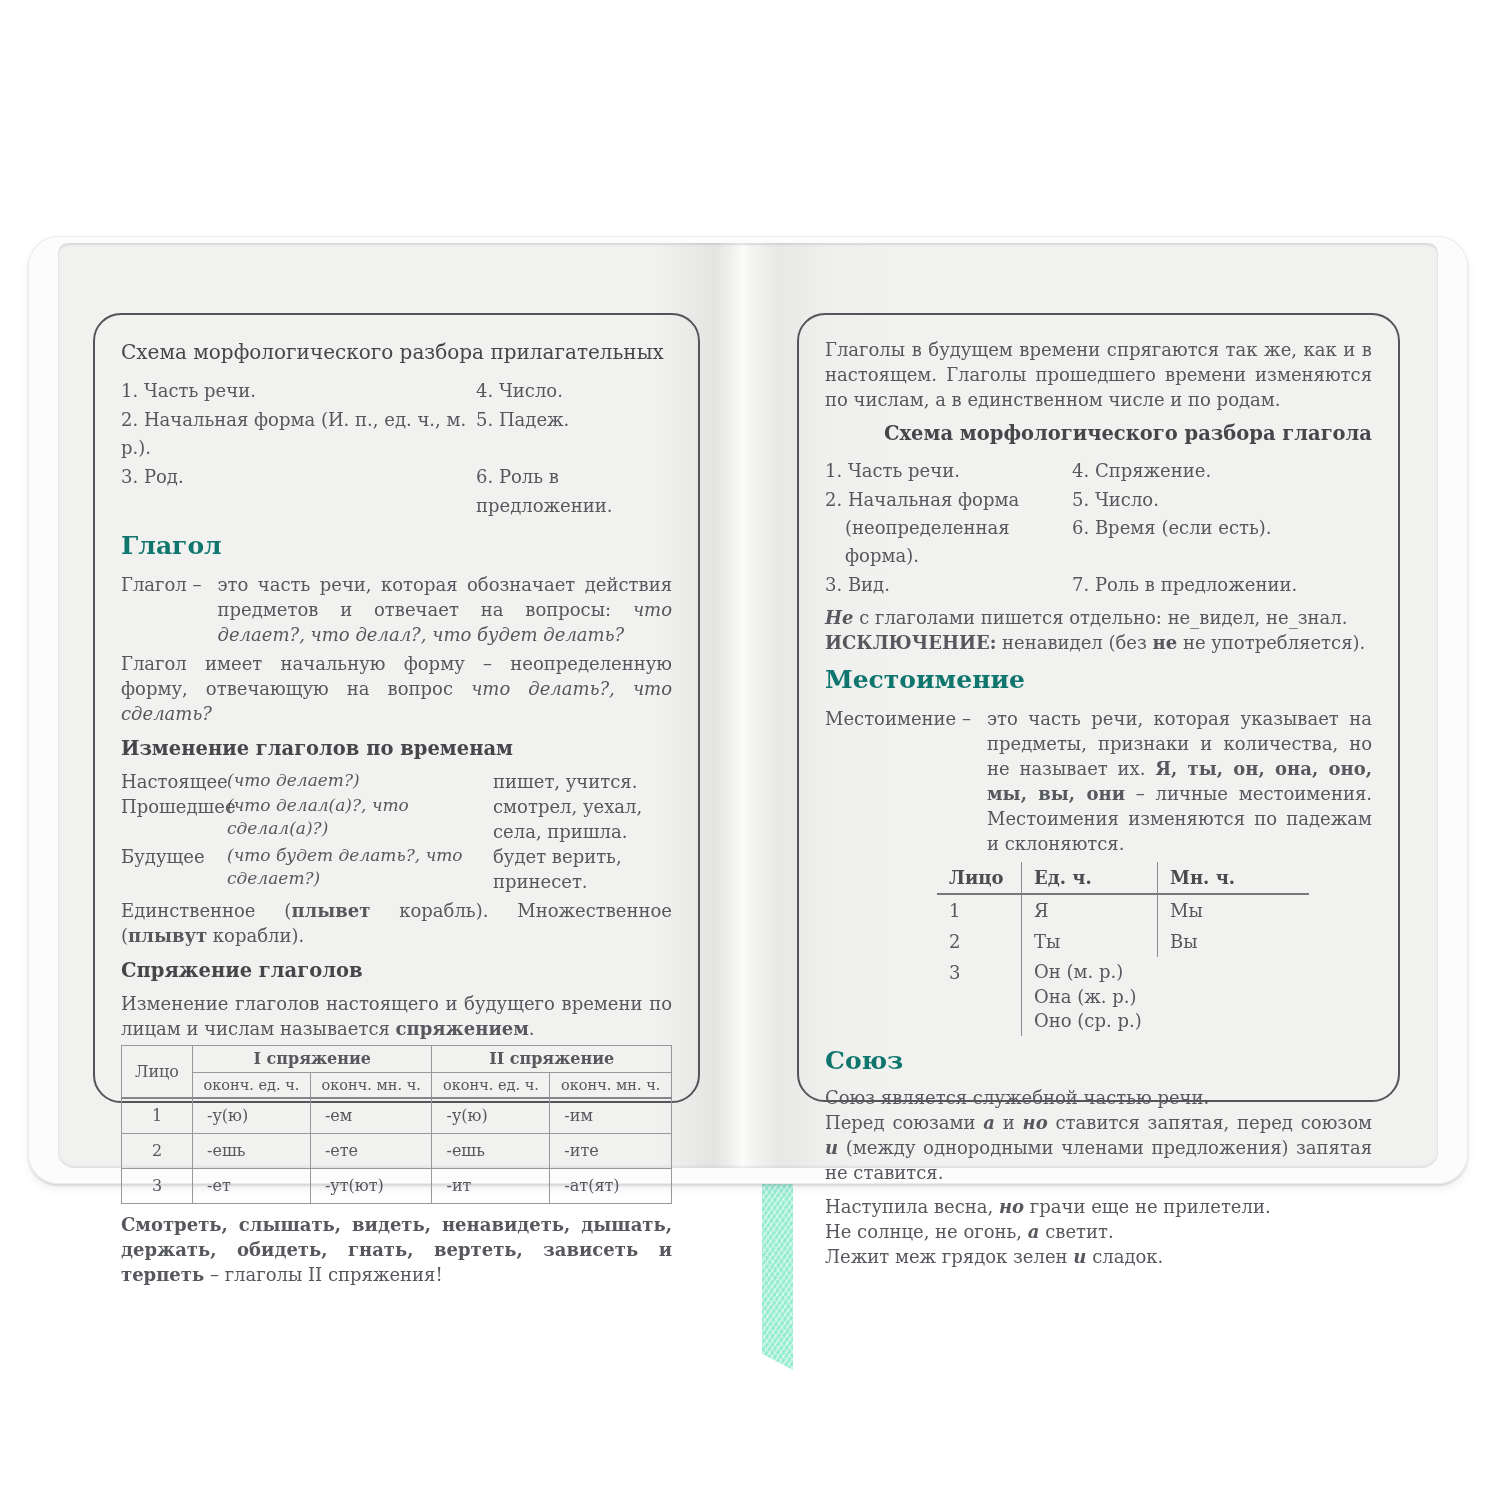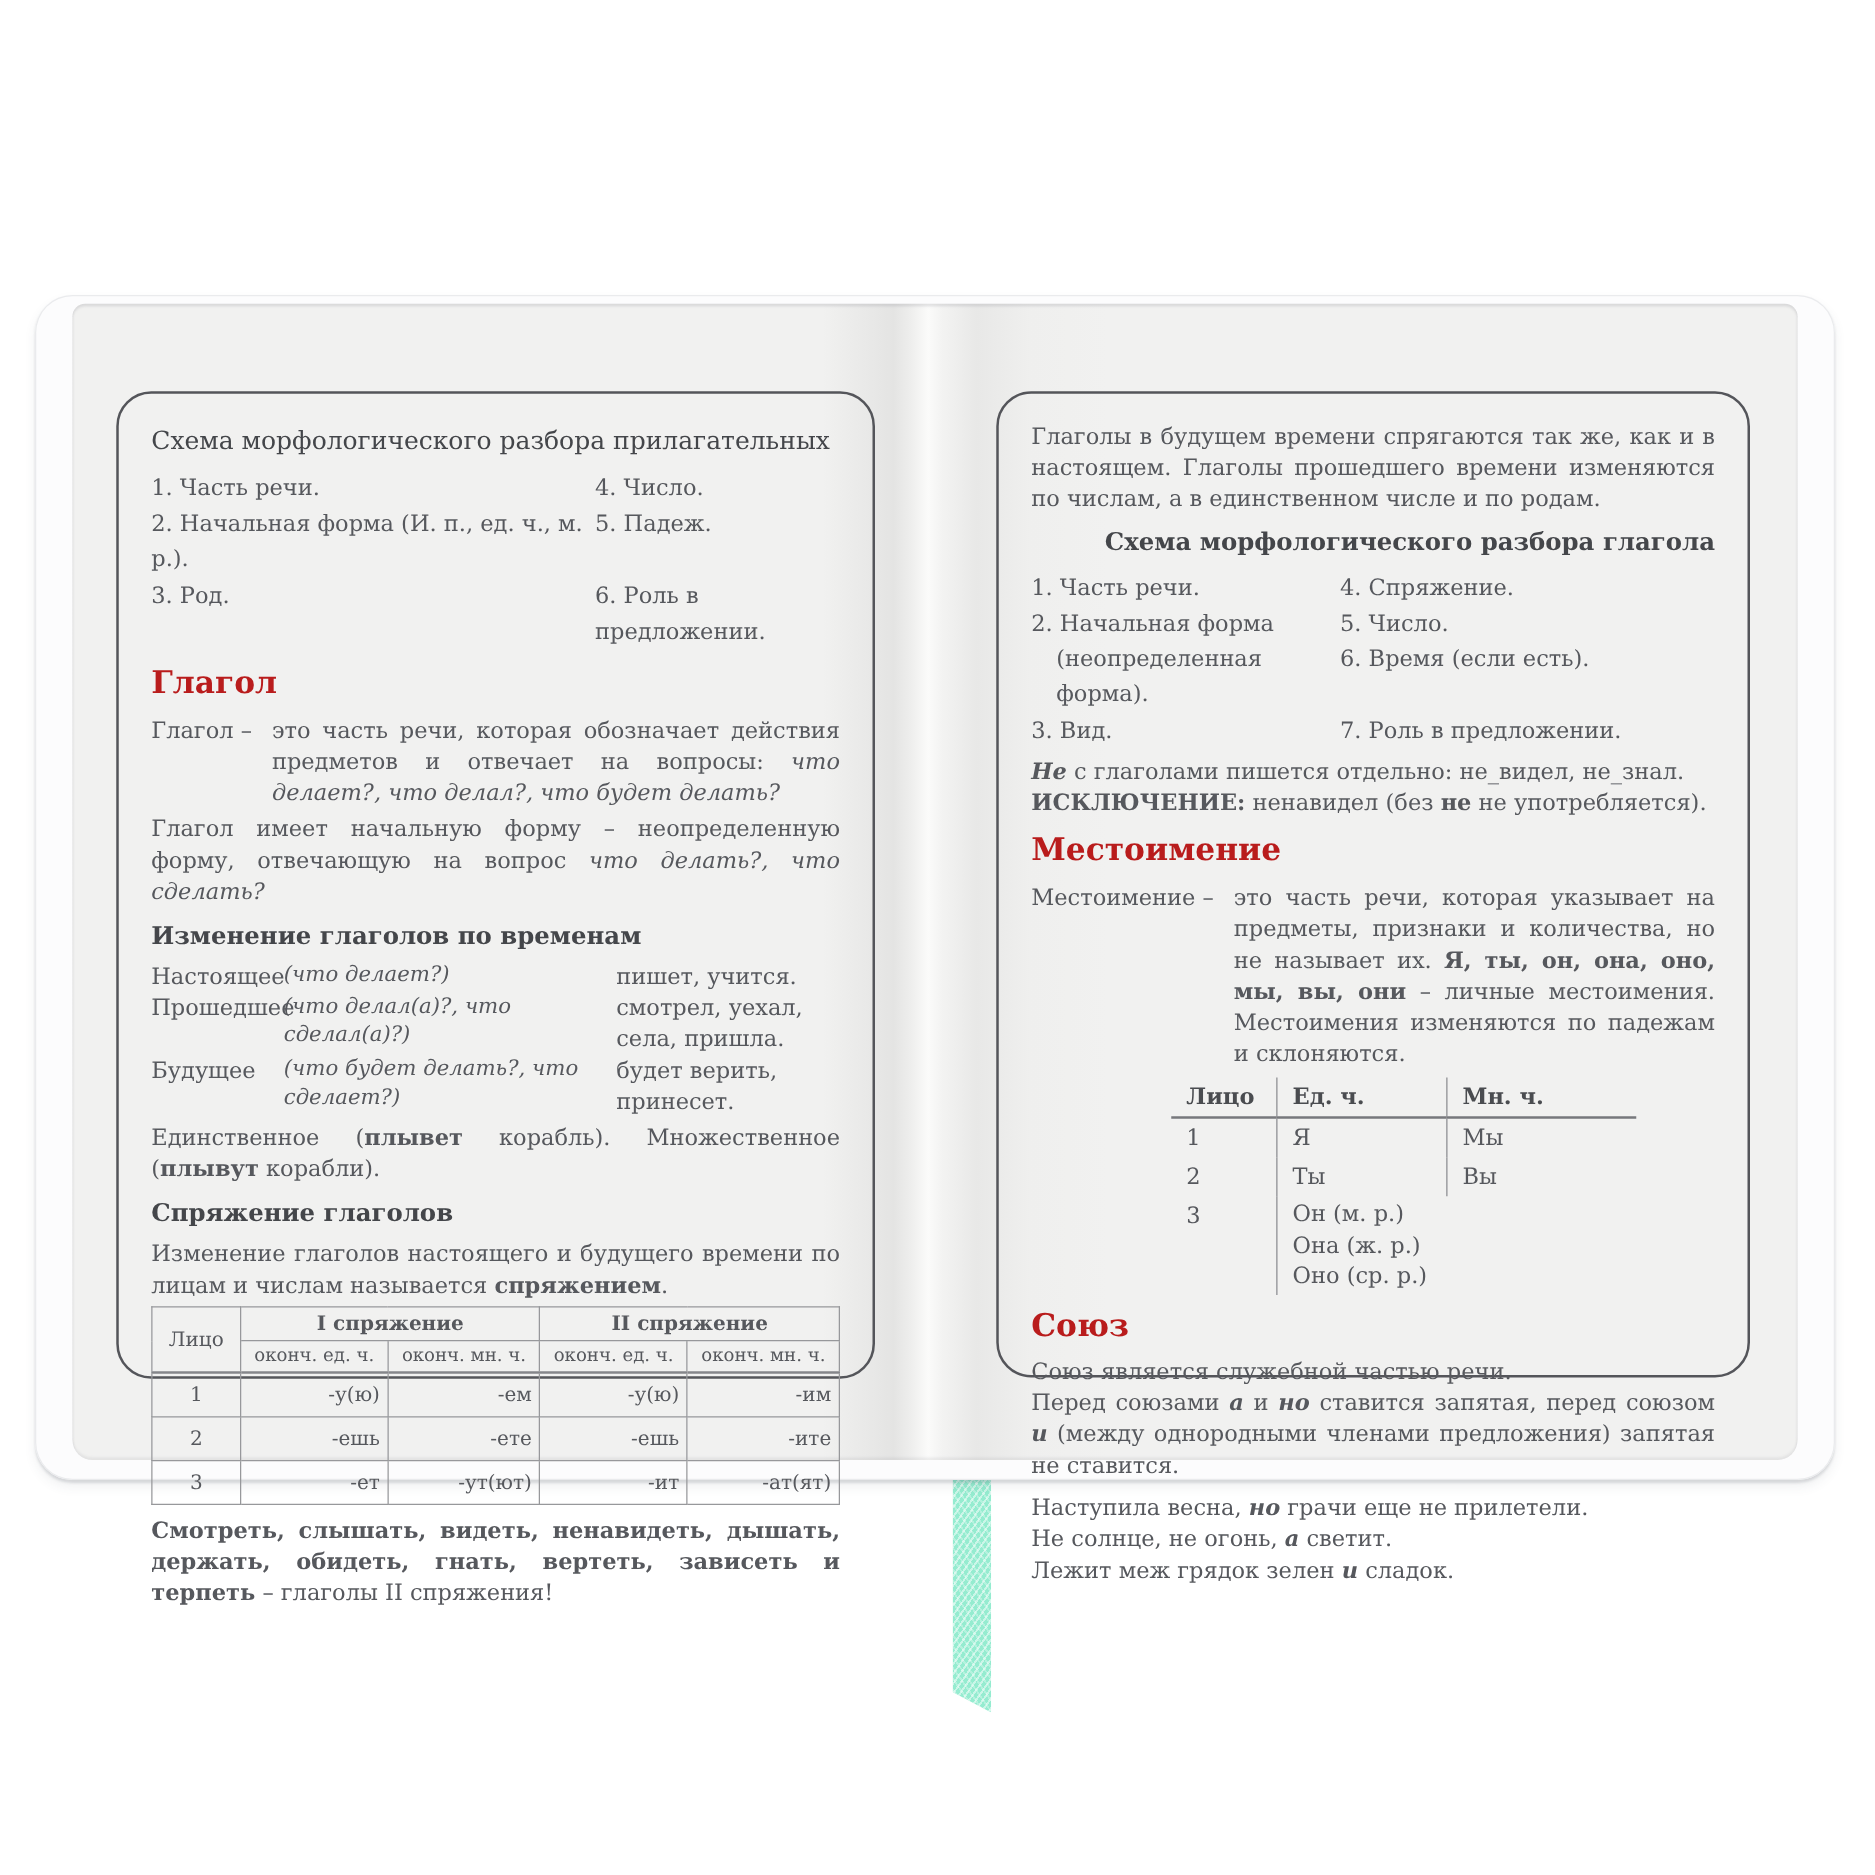--- a/index.html
+++ b/index.html
@@ -44,39 +44,39 @@
   .frame-right{left:797px;top:313px;width:603px;height:789px;}
   .fc{
     position:absolute;inset:0;box-sizing:border-box;
     padding:22px 26px 14px 26px;
     font-size:18px;line-height:1.39;
   }
 
   
   .pg-title{font-size:20px;font-weight:normal;color:#44464a;margin:2px 0 10px 0;}
   .subhead{font-size:19.5px;font-weight:bold;color:#44464a;margin:9px 0 7px 0;}
-  .h2{font-size:25px;font-weight:bold;color:#b91c1c;margin:8px 0 8px 0;}
+  .h2{font-size:25px;font-weight:bold;color:#0f766e;margin:8px 0 8px 0;}
   .para{text-align:justify;margin:0 0 4px 0;}
   .def{display:flex;margin:0 0 4px 0;}
   .def-label{white-space:nowrap;margin-right:16px;}
   .def-body{flex:1;text-align:justify;}
 
   
   .scheme{display:grid;grid-template-columns:1fr 196px;column-gap:4px;margin:2px 0 6px 0;}
   .scheme .cell{line-height:1.6;}
   .scheme-r .cell{line-height:1.58;}
   .scheme-cont{padding-left:20px;}
 
   
   .tense{display:grid;grid-template-columns:102px 262px 1fr;column-gap:4px;margin:0 0 4px 0;}
   .tense .q{font-style:italic;font-size:17px;}
 
   
   table.conj{border-collapse:collapse;width:100%;margin:4px 0 8px 0;font-size:16px;color:#56585d;}
-  table.conj th,table.conj td{border:1px solid #97989b;font-weight:normal;padding:2px 6px;text-align:right;}
+  table.conj th,table.conj td{border:1px solid #97989b;font-weight:normal;padding:2px 6px;}
   table.conj thead th{text-align:center;}
   table.conj .grp{font-weight:bold;font-size:16px;}
   table.conj .sub{font-size:14.5px;border-bottom:2px solid #85868a;}
   table.conj .corner{border-bottom:2px solid #85868a;}
   table.conj td.num{text-align:center;width:58px;}
   table.conj td.end{padding-left:14px;height:30px;}
 
   
   .ptable{margin:6px 0 8px 112px;width:372px;font-size:18px;}
   .prow{display:grid;grid-template-columns:84px 136px 152px;}

